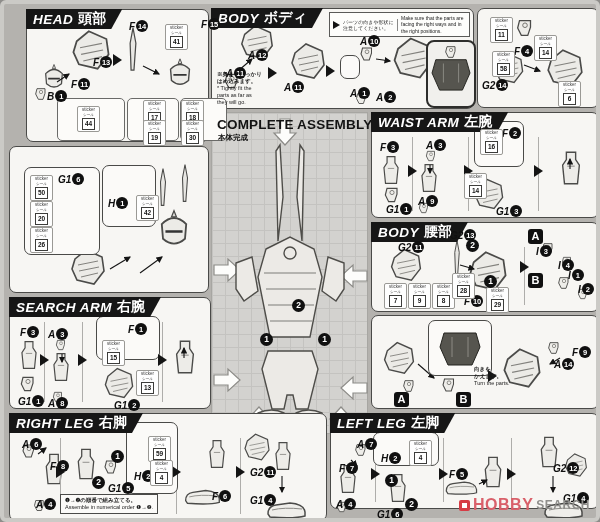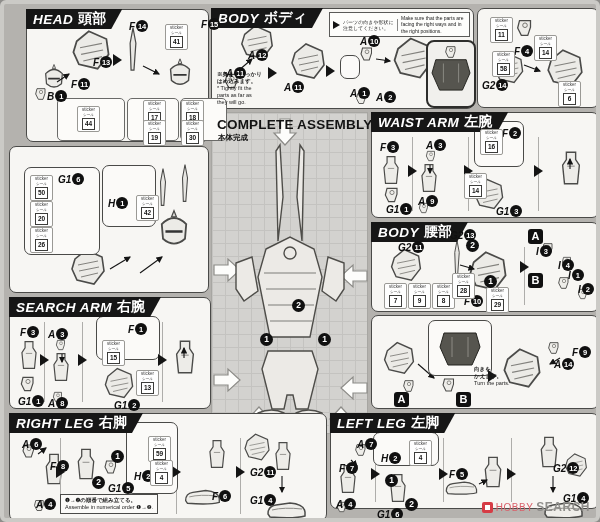--- a/index.html
+++ b/index.html
@@ -52,21 +52,21 @@
     border:1px solid #5a5a58;display:flex;align-items:center;gap:3px;padding:1px 3px;box-sizing:border-box;z-index:6;}
   .narrow{width:0;height:0;border-top:4px solid transparent;border-bottom:4px solid transparent;
     border-left:7px solid #141414;flex:0 0 auto;}
   .njp{font-size:5px;color:#1a1a1a;width:52px;border-right:1px solid #8a8a88;padding-right:2px;line-height:1.2;}
   .nen{font-size:5px;color:#1a1a1a;flex:1;line-height:1.25;}
   .ov{position:absolute;left:0;top:0;right:0;bottom:0;pointer-events:none;}
   .al{stroke:#141414;stroke-width:1.1;fill:none;}
   .watermark{position:absolute;right:6px;bottom:4px;display:flex;align-items:center;gap:3px;z-index:20;}
   .wm-logo{width:11px;height:11px;background:#d63c45;border-radius:2px;position:relative;}
   .wm-logo::after{content:"";position:absolute;left:3px;top:3px;width:5px;height:5px;background:#fff;}
-  .wm-brand{font-weight:normal;font-size:10px;color:#d9606a;letter-spacing:.5px;}
+  .wm-brand{font-weight:bold;font-size:16px;color:#d9606a;letter-spacing:.5px;}
   .wm-suffix{font-weight:bold;font-size:12px;color:#8f8e8b;letter-spacing:.5px;text-align:center;}
 </style>
 </head>
 <body>
 
 <svg width="0" height="0" style="position:absolute" aria-hidden="true">
   <defs>
     <marker id="arr" markerWidth="6" markerHeight="6" refX="5" refY="3" orient="auto">
       <path d="M0 0 L6 3 L0 6 Z" fill="#141414"></path>
     </marker>

